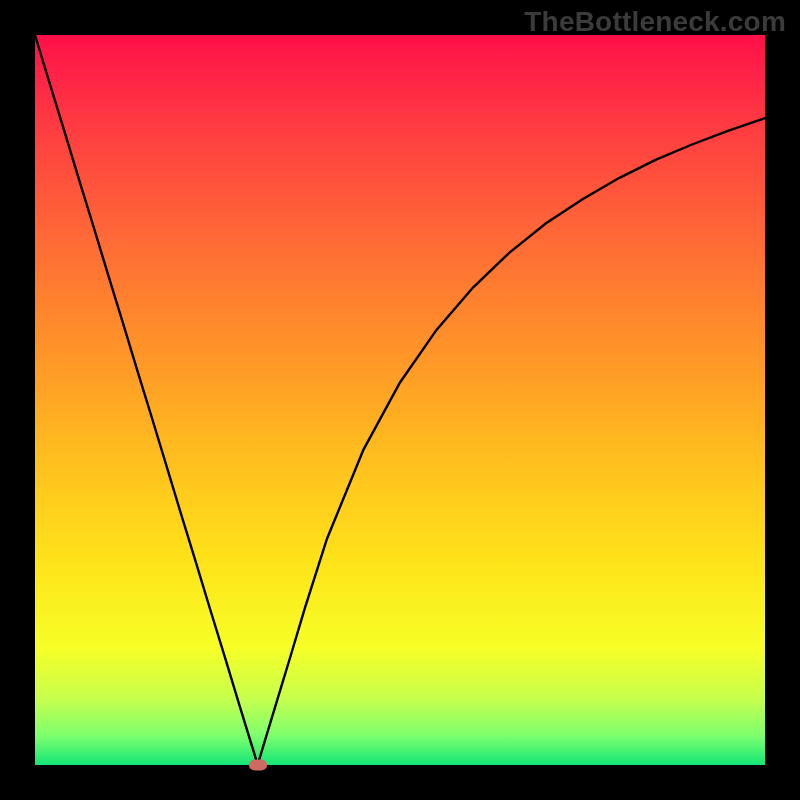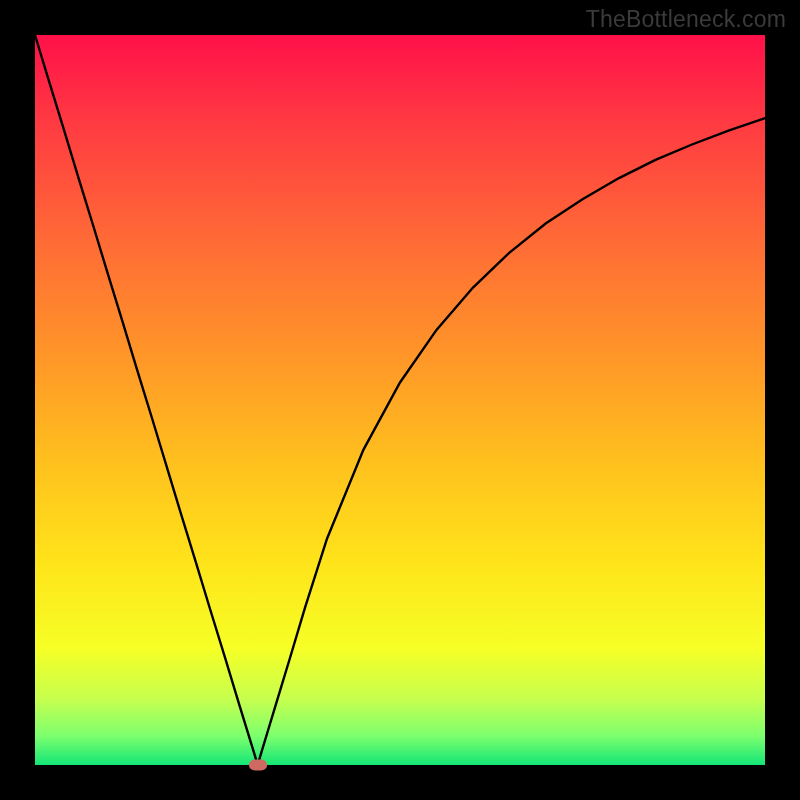--- a/index.html
+++ b/index.html
@@ -36,22 +36,22 @@
       #c6ff4e 91%,
       #7dff6e 96%,
       #14e676 100%
     );
   }
   .watermark {
     position: absolute;
     top: 6px;
     right: 14px;
     color: #3b3b3b;
-    font-size: 23px;
-    font-weight: 400;
+    font-size: 28px;
+    font-weight: 700;
     letter-spacing: 0.2px;
     user-select: none;
   }
   svg.curve {
     position: absolute;
     left: 0;
     top: 0;
     width: 730px;
     height: 730px;
     overflow: visible;

